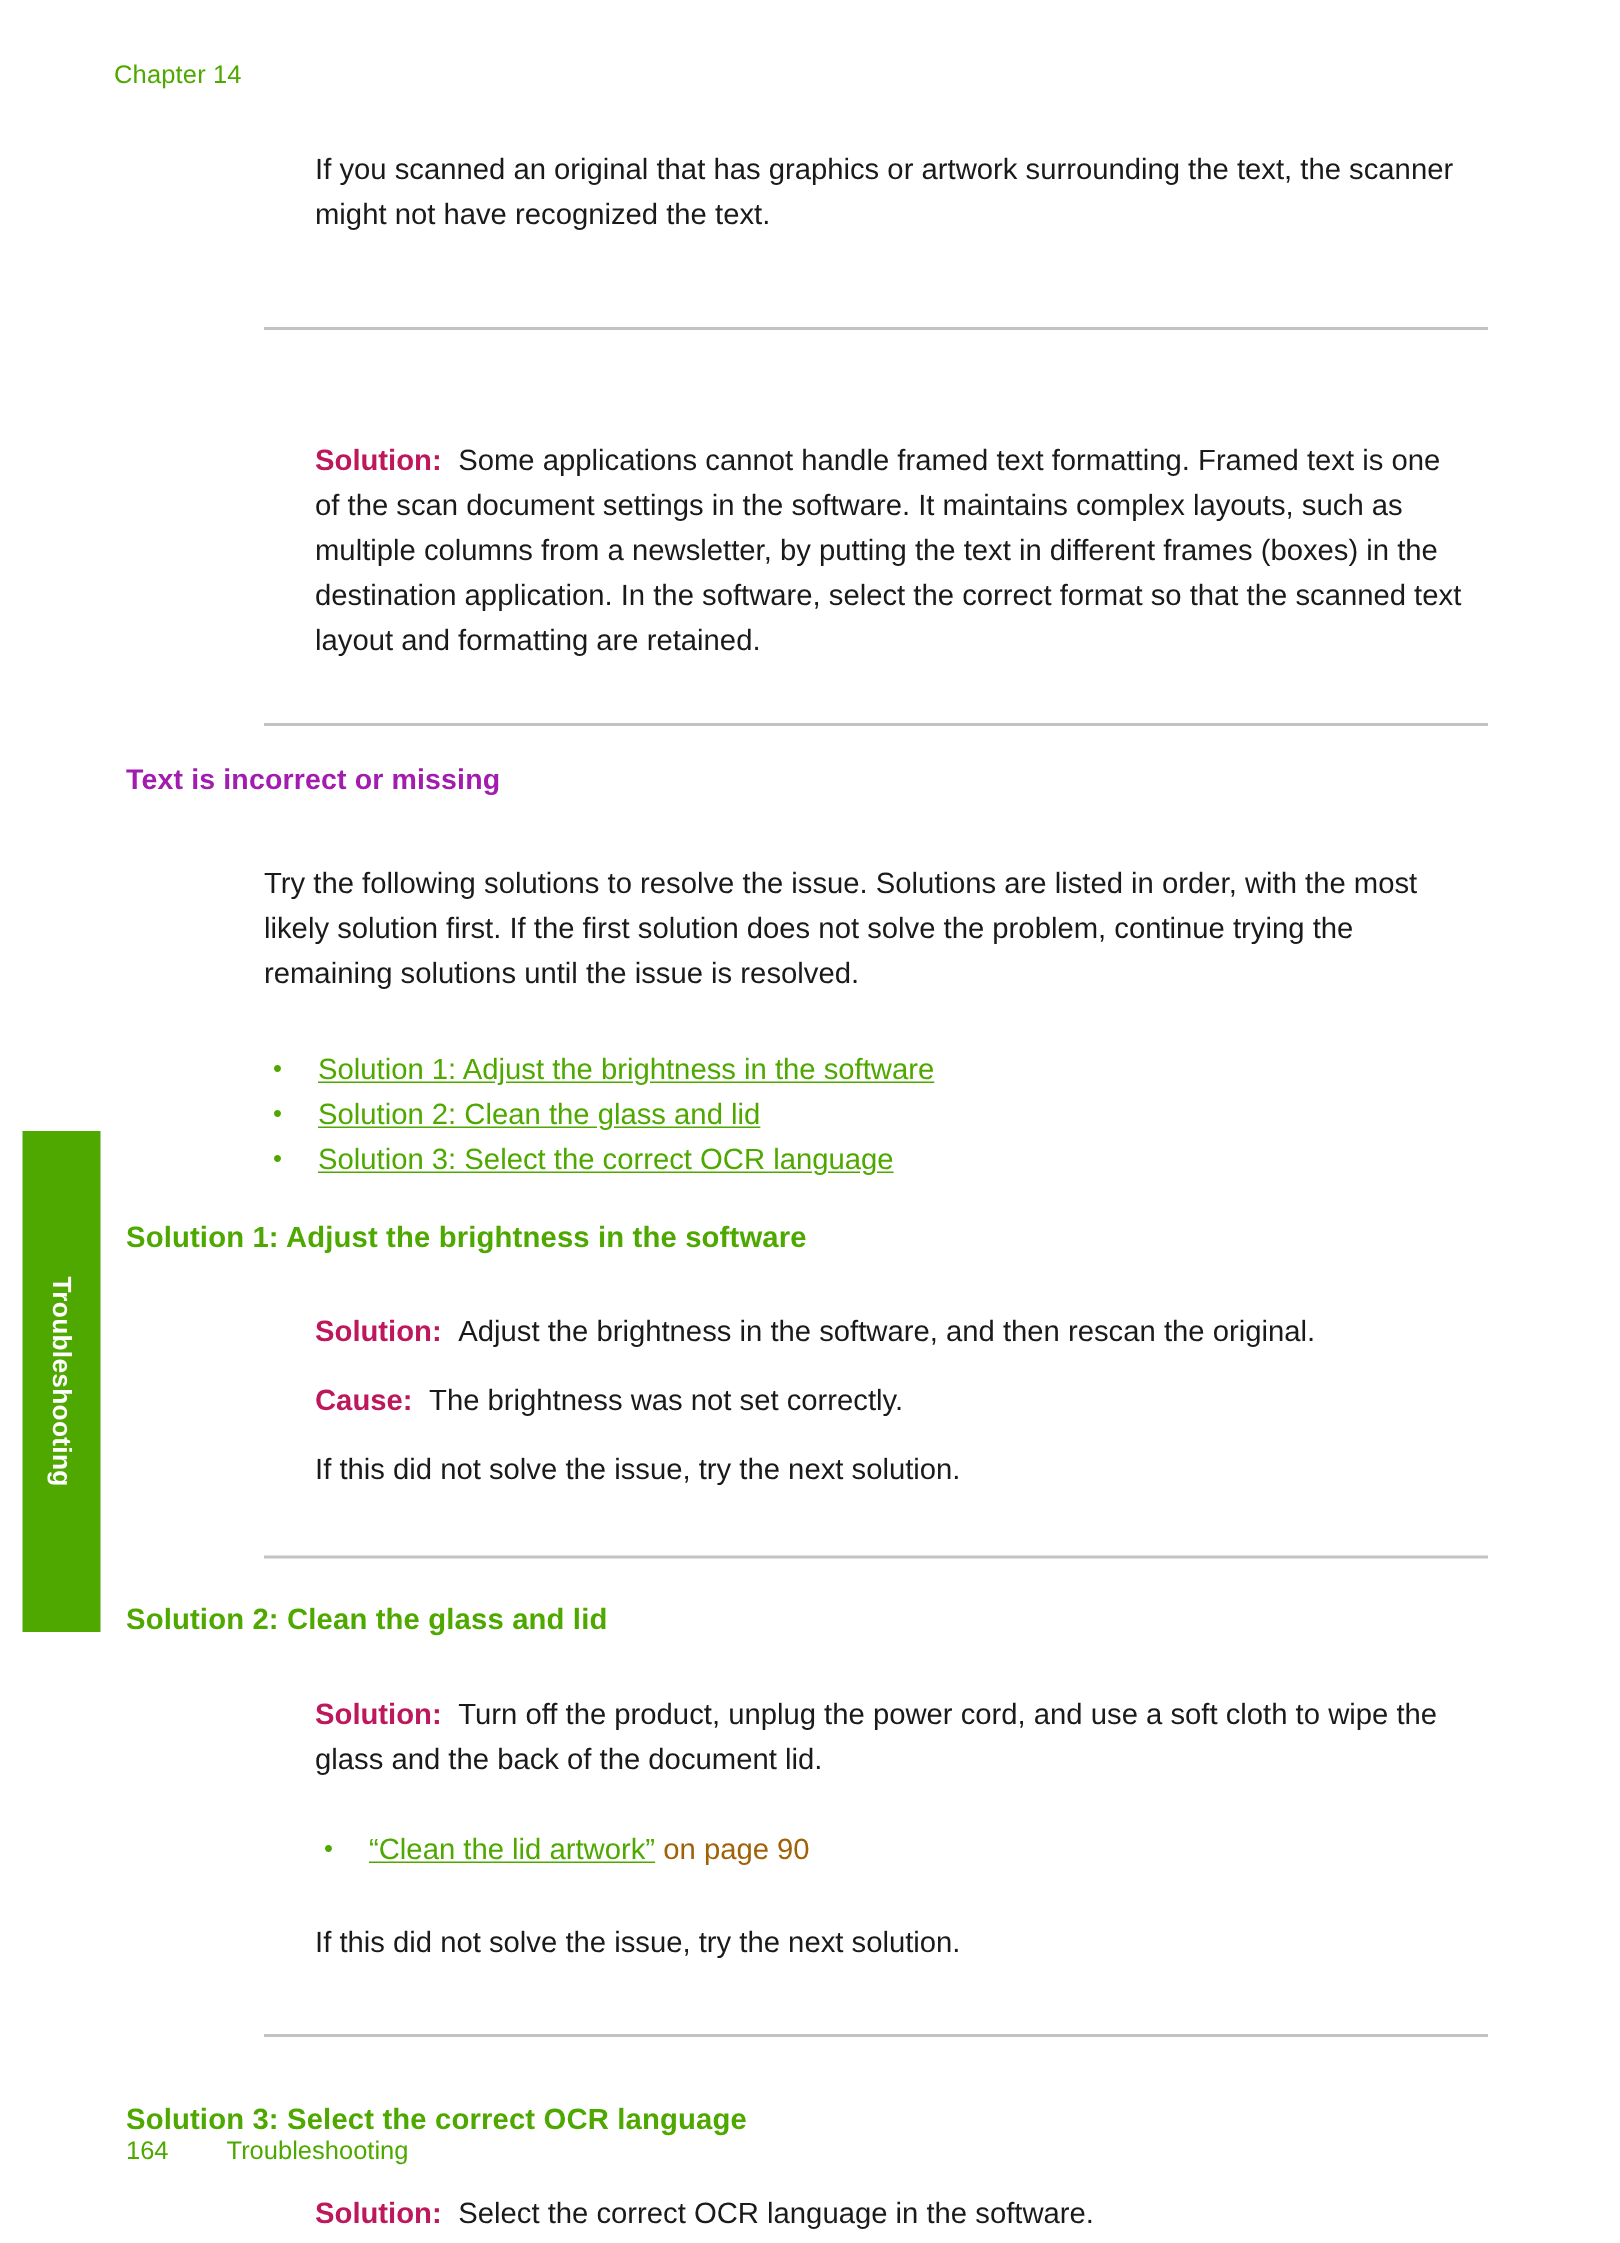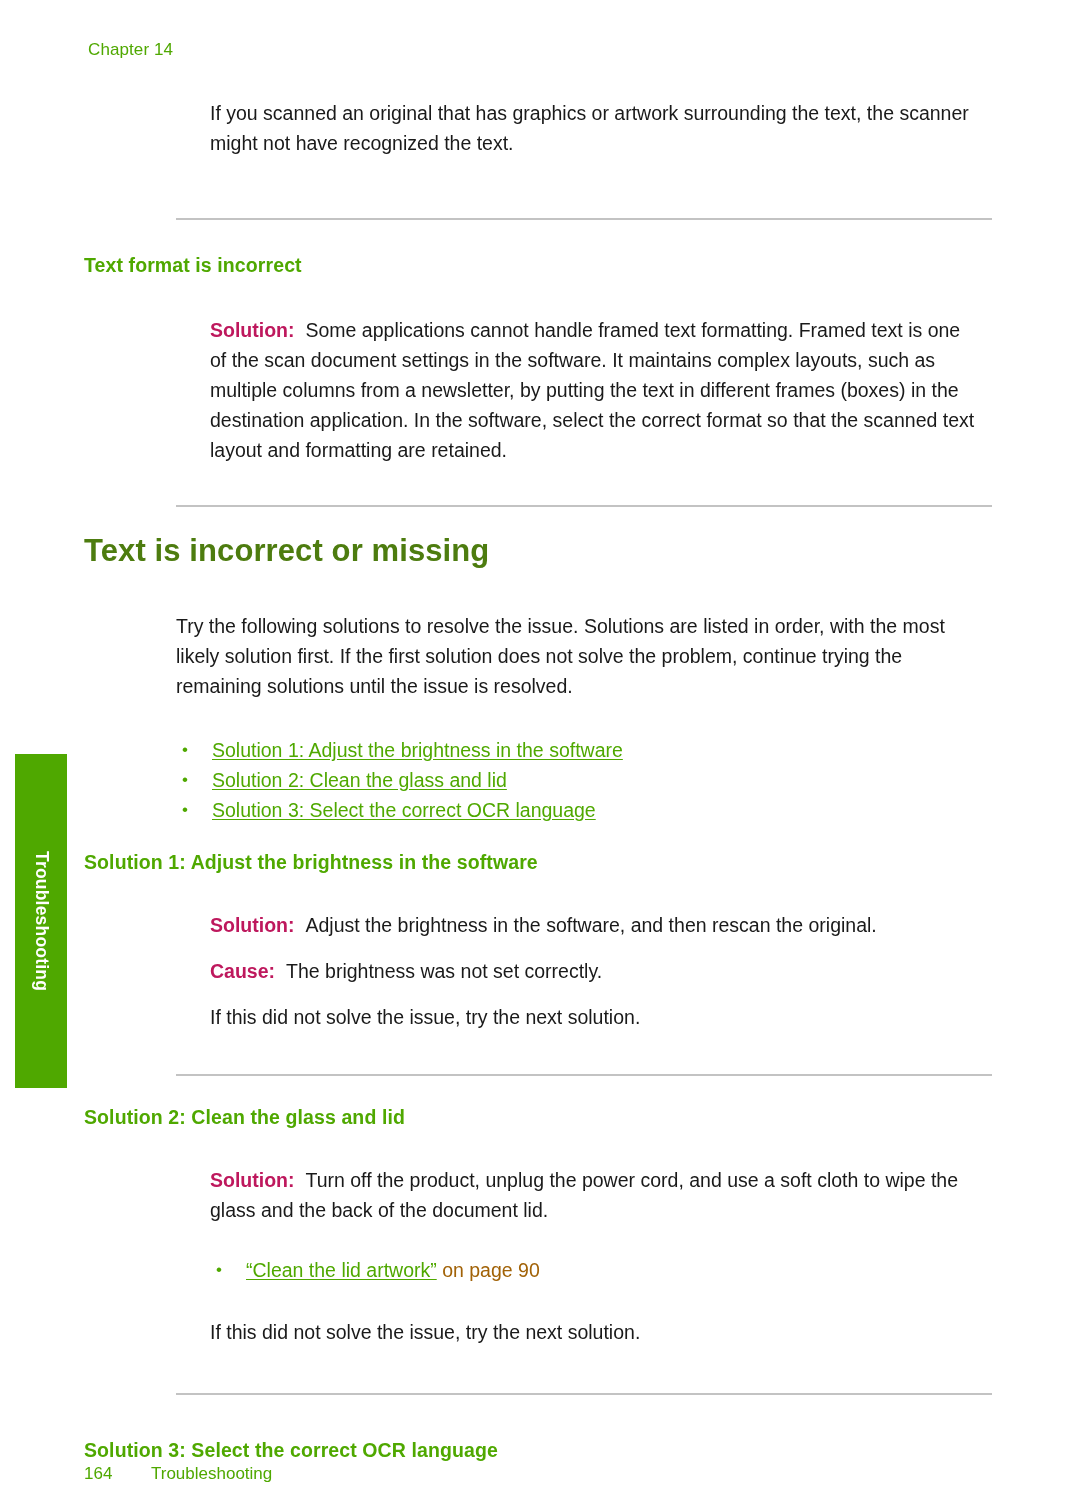--- a/index.html
+++ b/index.html
@@ -19,21 +19,21 @@
   
   .page {
     position: absolute;
     inset: 0;
     background: #ffffff;
   }
 
   
   .chapter-header {
     position: absolute;
-    left: 88px;
+    left: 76px;
     top: 40px;
     font-size: 17px;
     font-weight: 400;
     color: #4FA800;
     letter-spacing: 0.1px;
   }
 
   
   .content {
     position: absolute;
@@ -57,23 +57,23 @@
 
   .lbl {
     font-weight: bold;
     color: #be185d;
   }
   .lbl-gap { display: inline-block; width: 11px; }
 
   
   h2.section-title {
     margin: 0;
-    font-size: 31px;
-    font-weight: bold;
-    color: #4d7c0f;
+    font-size: 19px;
+    font-weight: bold;
+    color: #a21caf;
     letter-spacing: 0.1px;
   }
   h3.sub-title {
     margin: 0;
     font-size: 19.5px;
     font-weight: bold;
     color: #4FA800;
     letter-spacing: 0.1px;
   }
 
@@ -141,21 +141,20 @@
   }
 
   
   .footer {
     position: absolute;
     left: 84px;
     top: 1424px;
     font-size: 17px;
     color: #4FA800;
     display: flex;
-    margin-top: 40px;
   }
   .footer .pagenum { width: 67px; }
   .sp-14 { height: 14px; }
   .sp-16 { height: 16px; }
   .sp-18 { height: 18px; }
   .sp-20 { height: 20px; }
   .sp-22 { height: 22px; }
   .sp-24 { height: 24px; }
   .sp-26 { height: 26px; }
   .sp-30 { height: 30px; }
@@ -174,21 +173,20 @@
   </div>
 
   <div class="content">
 
     <p class="indent-1">If you scanned an original that has graphics or artwork surrounding the text, the scanner might not have recognized the text.</p>
 
     <div class="sp-44"></div>
     <div class="rule"></div>
     <div class="sp-34"></div>
 
-    <h3 class="sub-title indent-h">Text format is incorrect</h3>
 
     <div class="sp-22"></div>
 
     <p class="indent-1">
       <span class="lbl">Solution:</span><span class="lbl-gap"></span><span>Some applications cannot handle framed text formatting. Framed text is one of the scan document settings in the software. It maintains complex layouts, such as multiple columns from a newsletter, by putting the text in different frames (boxes) in the destination application. In the software, select the correct format so that the scanned text layout and formatting are retained.</span>
     </p>
 
 
     <div class="sp-24"></div>
     <div class="rule"></div>

